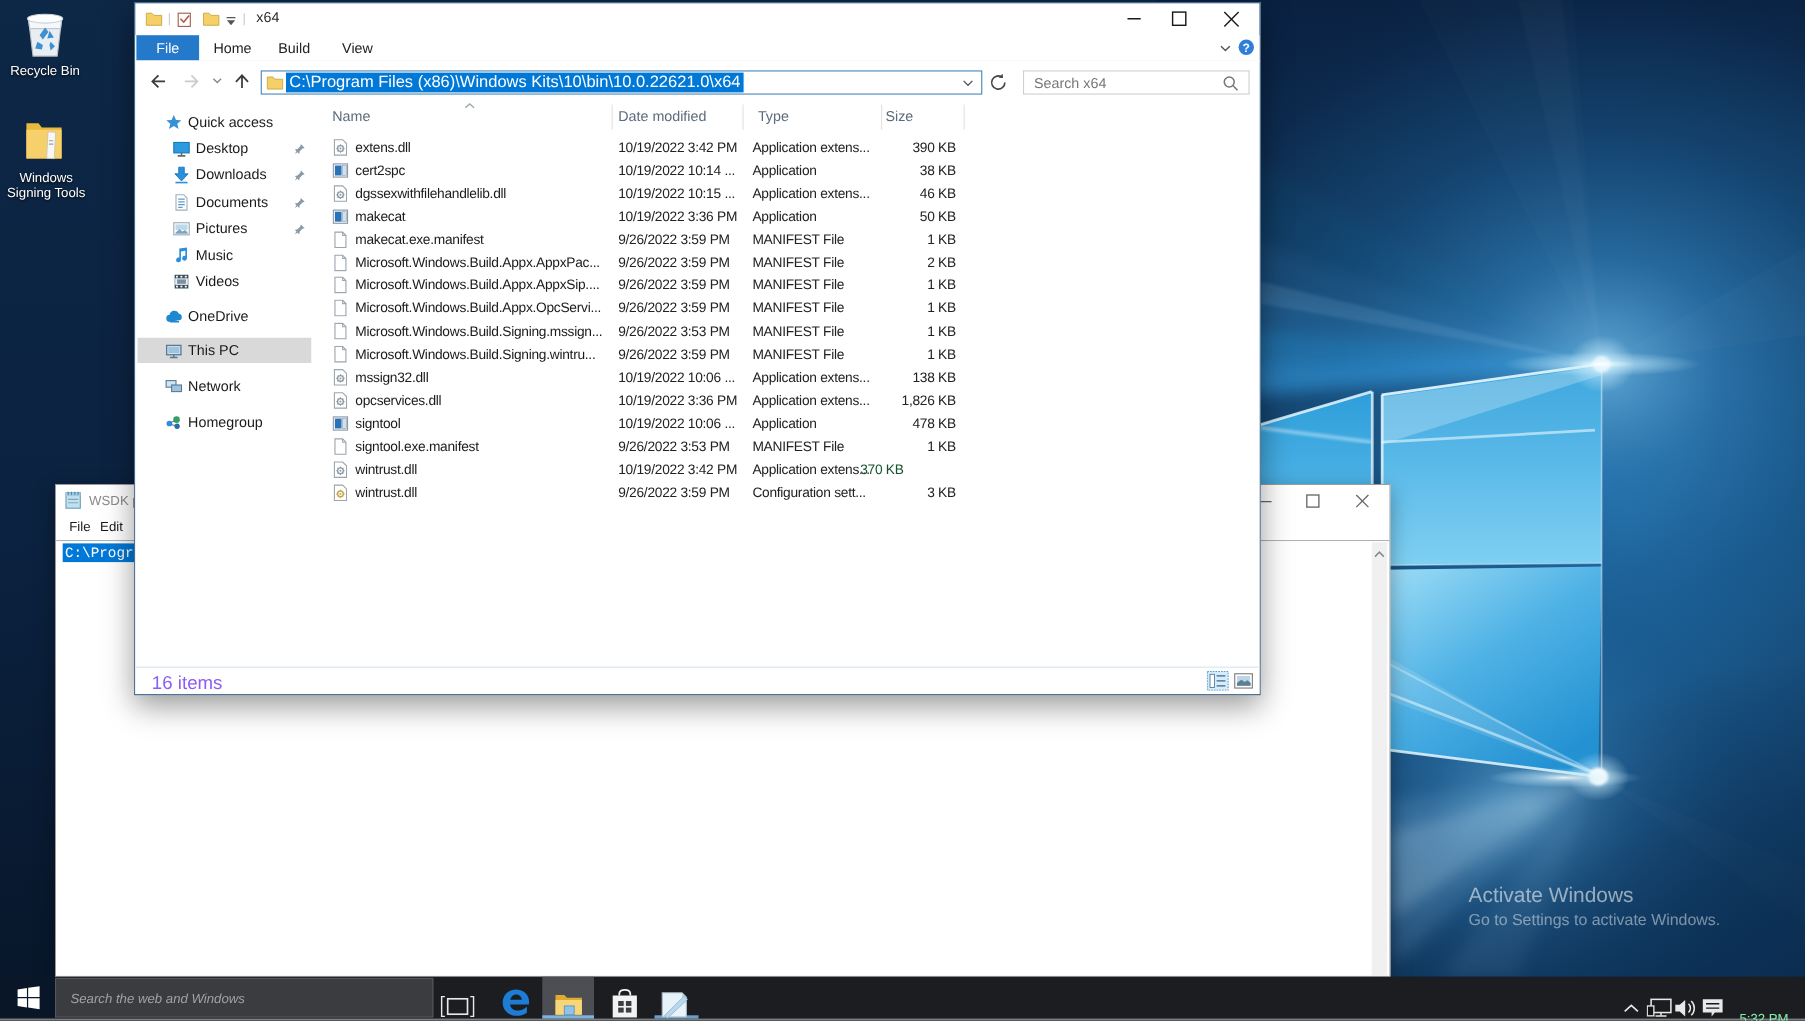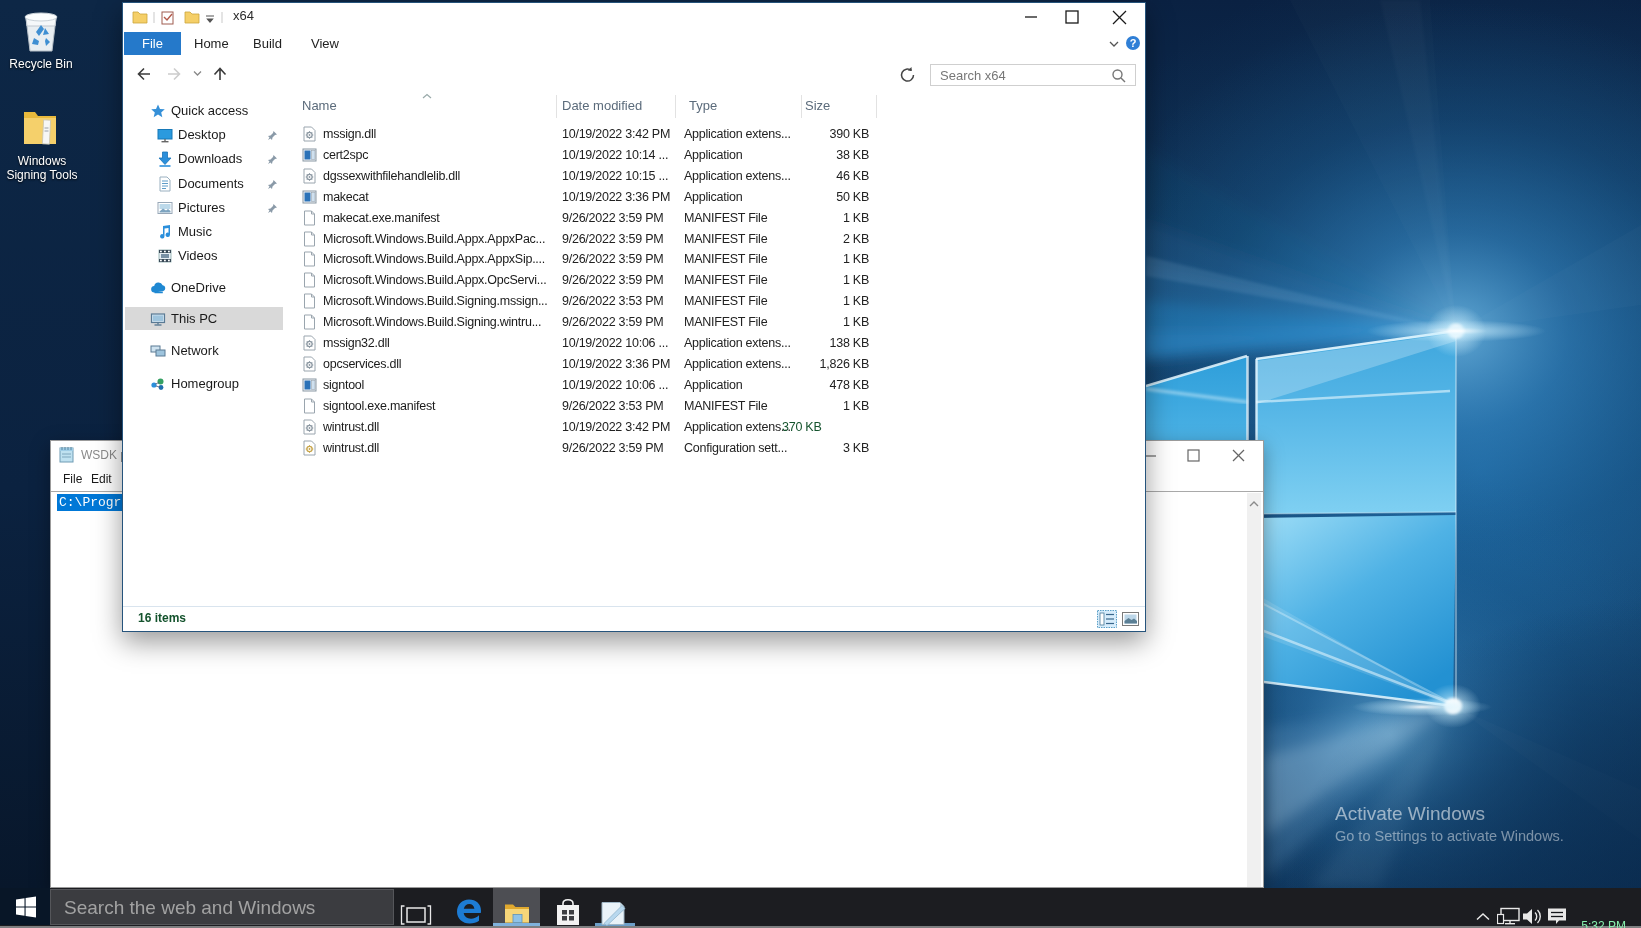--- a/index.html
+++ b/index.html
@@ -24,26 +24,26 @@
   #tabrow{position:absolute;left:0;top:29px;right:0;height:23px;background:#fff;border-bottom:1px solid #ececec;}
   .tab{position:absolute;top:0;height:23px;line-height:23px;font-size:13px;color:#222;}
   #toolbar{position:absolute;left:0;top:52px;right:0;height:37px;background:#fff;}
   #sidebar{position:absolute;left:0;top:89px;width:161px;bottom:24px;background:#fff;font-size:13px;color:#1a1a1a;}
   .side-item{position:absolute;left:0;width:161px;height:22px;line-height:22px;}
   #filelist{position:absolute;left:161px;top:89px;right:0;bottom:24px;background:#fff;}
   .hdr{position:absolute;top:0px;height:28px;line-height:28px;font-size:13px;color:#5b6b7b;}
   .row{position:absolute;left:0;right:0;height:21px;line-height:21px;font-size:12.5px;letter-spacing:-0.25px;color:#1b1b1b;}
   .cell{position:absolute;top:0;height:21px;line-height:21px;white-space:nowrap;}
   #statusbar{position:absolute;left:0;right:0;bottom:0;height:24px;background:#fff;
-    border-top:1px solid #d9e4ee;font-size:12px;color:#14532d;font-weight:bold;}
+    border-top:1px solid #d9e4ee;font-size:17px;color:#8b5cf6;}
   
   #taskbar{position:absolute;left:0;top:888px;width:1641px;height:40px;background:#1c1d21;}
   #tb-bottom{position:absolute;left:0;top:38px;width:1641px;height:2px;background:#7e7f81;}
   #tb-search{position:absolute;left:50px;top:1px;width:344px;height:36px;background:#3b3c40;border:1px solid #55565a;box-sizing:border-box;
-     color:#a2a2a2;font-size:19px;line-height:36px;}
+     color:#a2a2a2;font-size:12px;line-height:36px;font-style:italic;}
   .tb-ico{position:absolute;top:0;height:37px;}
   
   .dlabel{position:absolute;color:#fff;font-size:12px;text-align:center;
      text-shadow:0 1px 2px rgba(0,0,0,.9);}
 </style>
 </head>
 <body>
 
 <svg id="wall" width="1641" height="888" viewBox="0 0 1641 888">
   <defs>
@@ -267,20 +267,29 @@
   <div id="toolbar">
     <svg class="ex" style="left:8px;top:8px;" width="100" height="22" viewBox="0 0 100 22">
       <g fill="none">
         <path d="M19 11 H8 M13 5.5 L7.5 11 L13 16.5" stroke="#3b3b3b" stroke-width="1.6"></path>
         <path d="M37 11 H48 M43 5.5 L48.5 11 L43 16.5" stroke="#cccccc" stroke-width="1.6"></path>
         <path d="M63 8.5 l3.5 3.5 3.5 -3.5" stroke="#888" stroke-width="1.3"></path>
         <path d="M89 17 V6 M83.5 11.5 L89 5.5 L94.5 11.5" stroke="#3b3b3b" stroke-width="1.6"></path>
       </g>
     </svg>
 
+    <div class="ex" style="left:114px;top:9px;width:656px;height:22px;background:#fff;border:1px solid #4585b5;box-sizing:border-box;">
+      <svg class="abs" style="left:4px;top:3px;" width="16" height="14" viewBox="0 0 16 14">
+        <path d="M1 2 L6 2 L8 4 L15 4 L15 13 L1 13 Z" fill="#f5cf68" stroke="#caa53e" stroke-width="0.8"></path>
+      </svg>
+      <div class="abs" style="left:22px;top:1px;background:#0078d7;color:#fff;font-size:15px;height:18px;line-height:18px;padding:0 3px;white-space:nowrap;">C:\Program Files (x86)\Windows Kits\10\bin\10.0.22621.0\x64</div>
+      <svg class="abs" style="left:636px;top:7px;" width="12" height="8" viewBox="0 0 12 8">
+          <path d="M2 1.5 L6 5.5 L10 1.5" stroke="#555" stroke-width="1.2" fill="none"></path>
+        </svg>
+    </div>
     <svg class="ex" style="left:776px;top:11px;" width="18" height="18" viewBox="0 0 18 18">
       <path d="M14.5 9 a6 6 0 1 1 -2.2 -4.6" stroke="#444" stroke-width="1.5" fill="none"></path>
       <path d="M12.5 1 L12.8 5 L8.8 4.6 Z" fill="#444"></path>
     </svg>
 
     <div class="ex" style="left:807px;top:9px;width:206px;height:22px;background:#fff;border:1px solid #cfcfcf;box-sizing:border-box;">
       <span class="abs" style="left:9px;top:3px;font-size:13px;color:#777;">Search x64</span>
       <svg class="abs" style="left:180px;top:3px;" width="16" height="16" viewBox="0 0 16 16">
         <circle cx="6.5" cy="6.5" r="4.5" stroke="#767676" stroke-width="1.4" fill="none"></circle>
         <line x1="10" y1="10" x2="14" y2="14" stroke="#767676" stroke-width="1.4"></line>
@@ -443,21 +452,21 @@
             <line x1="7.5" y1="11.6" x2="7.5" y2="12.8"></line>
             <line x1="3.7" y1="9" x2="4.9" y2="9"></line>
             <line x1="10.1" y1="9" x2="11.3" y2="9"></line>
             <line x1="4.9" y1="6.4" x2="5.7" y2="7.2"></line>
             <line x1="9.3" y1="10.8" x2="10.1" y2="11.6"></line>
             <line x1="10.1" y1="6.4" x2="9.3" y2="7.2"></line>
             <line x1="5.7" y1="10.8" x2="4.9" y2="11.6"></line>
           </g>
           <circle cx="7.5" cy="9" r="0.9" fill="#8c98a2"></circle>
         </svg>
-        <span class="cell" style="left:39px;">mssign.dll</span>
+        <span class="cell" style="left:39px;">extens.dll</span>
         <span class="cell" style="left:278px;color:#222;">10/19/2022 3:42 PM</span>
         <span class="cell" style="left:400px;color:#222;">Application extens...</span>
         <span class="cell" style="left:498px;width:87px;text-align:right;color:#222;">390 KB</span>
       </div>
       <div class="row" style="top:53px;">
         <svg width="15" height="16" viewBox="0 0 15 16" style="position:absolute;left:18px;top:2px;">
           <rect x="1" y="2" width="13" height="12" fill="#f4f6f8" stroke="#8a98a4" stroke-width="1"></rect>
           <rect x="2.5" y="3.5" width="6" height="9" fill="#2b72b8"></rect>
           <rect x="9.5" y="3.5" width="3.5" height="9" fill="#cfe0ee" stroke="#8a98a4" stroke-width="0.5"></rect>
         </svg>

